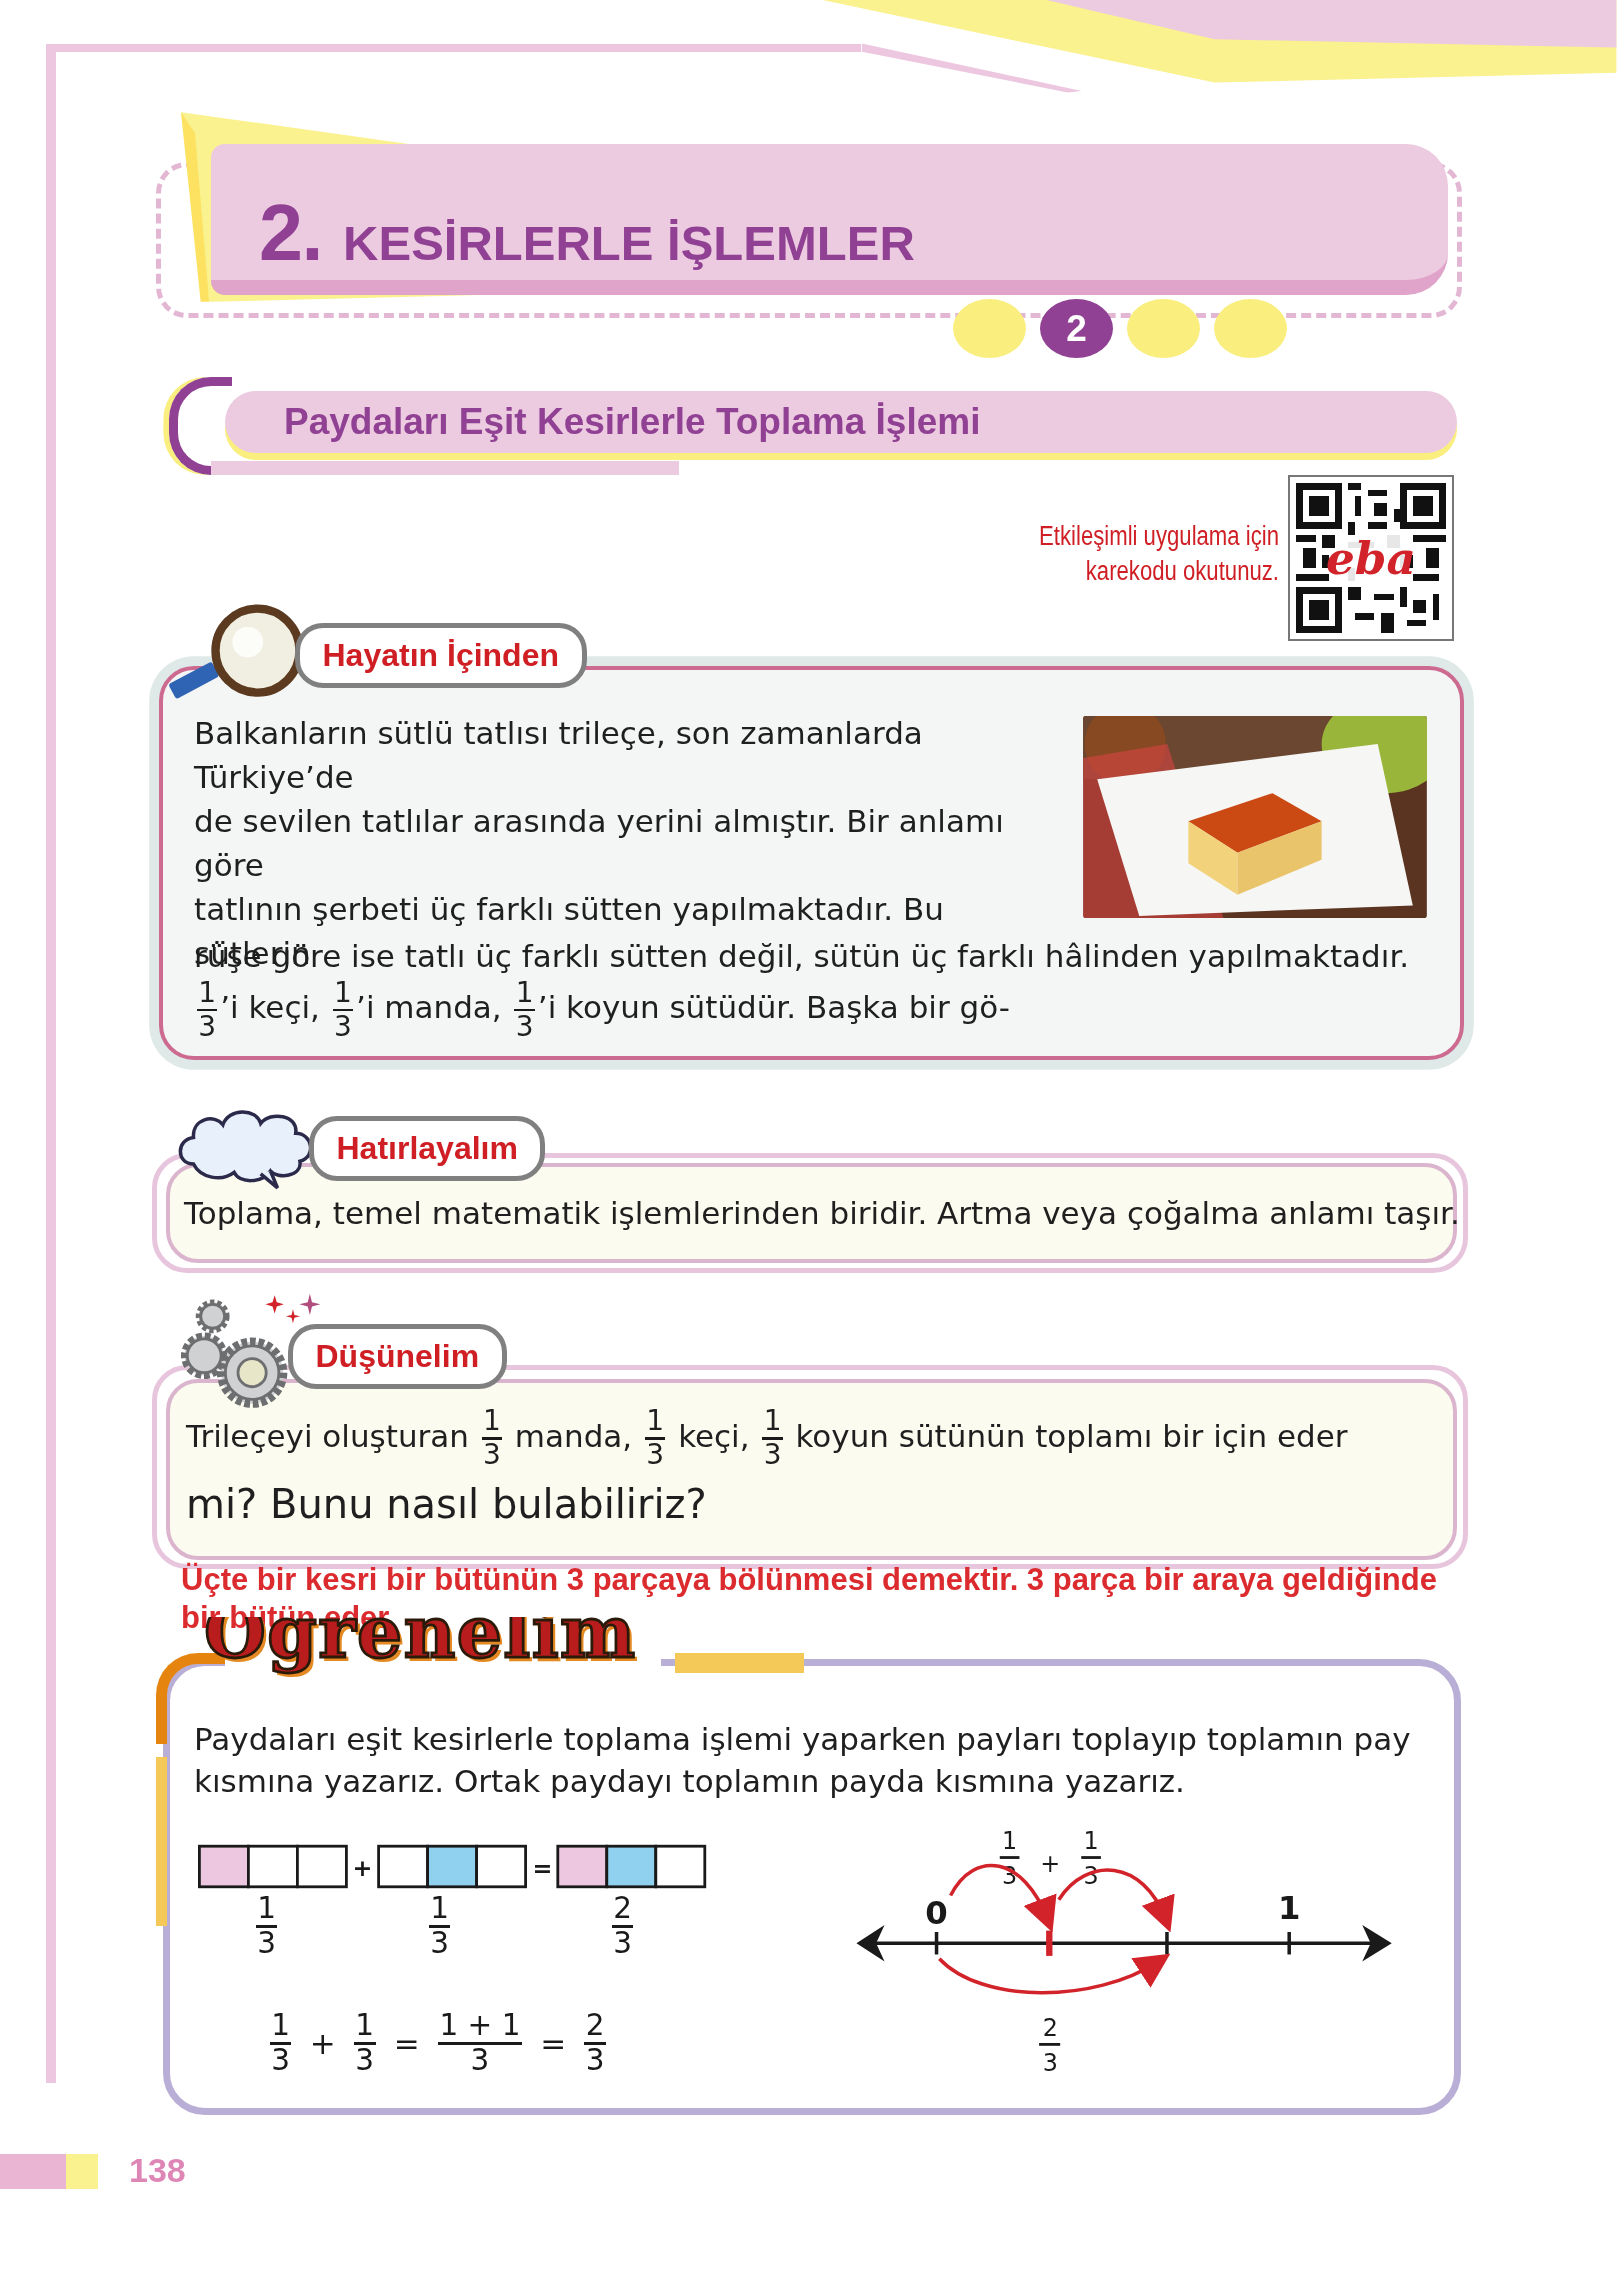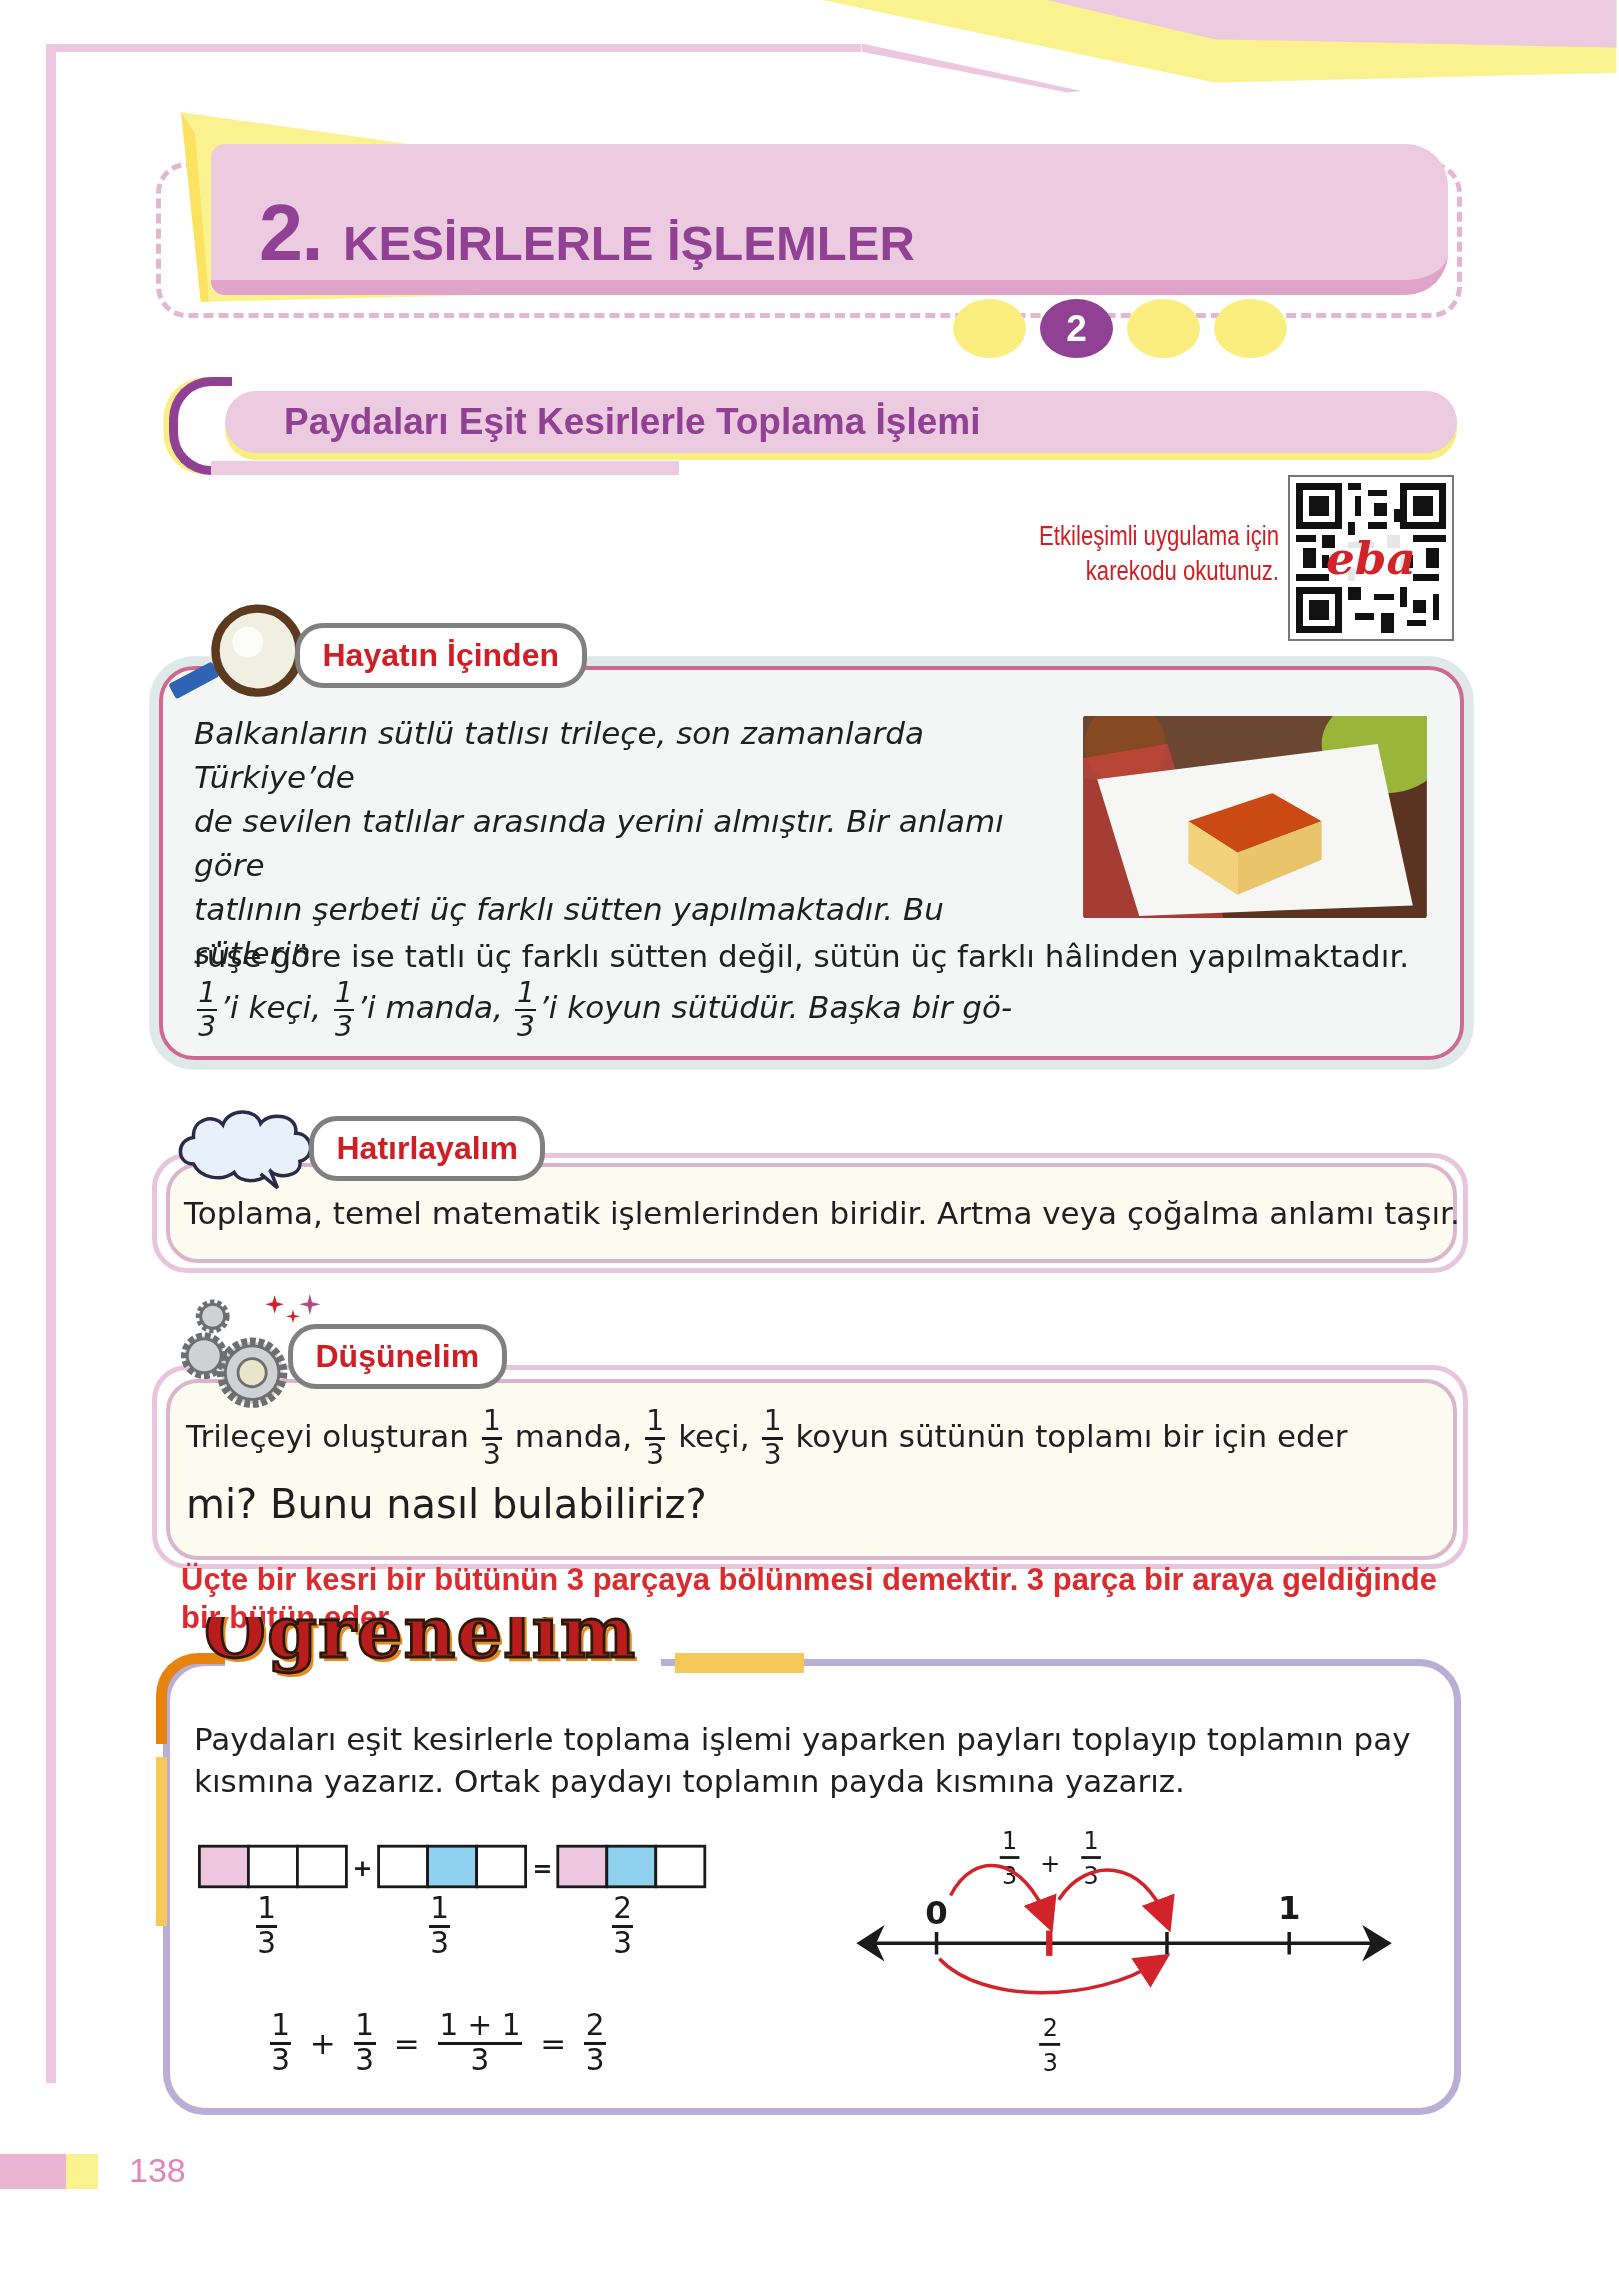--- a/index.html
+++ b/index.html
@@ -33,21 +33,21 @@
   .qr{left:1288px;top:475px;width:166px;height:166px;border:2.1px solid #777;background:#fff;}
   .qr svg{width:100%;height:100%;display:block;}
 
   
   .tab-label{background:#fff;border:5.6px solid #808080;border-radius:28px;height:65px;display:flex;align-items:center;padding:0 22.5px;color:#cf1f24;font-family:"Liberation Sans",sans-serif;font-weight:bold;font-size:32px;}
 
   
   .hi-box{left:159px;top:666px;width:1305px;height:394px;background:#f4f6f6;border:4.2px solid #cd6a8f;border-radius:35px;box-shadow:0 0 0 9.8px #dfe9e7;}
   .hi-tab{left:295px;top:623px;}
   .magnifier{left:166px;top:603px;width:148px;height:105px;}
-  .hi-text{left:194px;top:711px;width:869px;font-size:31px;line-height:44px;color:#1f1f1f;font-style:italic;}
+  .hi-text{left:194px;top:711px;width:869px;font-size:31px;line-height:44px;color:#1f1f1f;}
   .hi-text2{left:194px;top:934px;width:1251px;font-size:31px;line-height:44px;color:#1f1f1f;}
   .hi-photo{left:1083px;top:716px;width:344px;height:202px;border-radius:2.8px;overflow:hidden;}
   .frac{display:inline-flex;flex-direction:column;align-items:center;vertical-align:middle;line-height:1;margin:0 2.8px;}
   .frac .n{font-size:28px;padding:0 1.4px;}
   .frac .bar{width:100%;min-width:19.7px;height:2.8px;background:#1a1a1a;margin:1.4px 0;}
   .frac .d{font-size:28px;}
 
   
   .ha-outer{left:152px;top:1153px;width:1316px;height:120px;border:5.6px solid #e7c5dc;border-radius:35px;}
   .ha-inner{left:166px;top:1163px;width:1291px;height:100px;background:#fcfbef;border:4.2px solid #dbb5cd;border-radius:32px;}
@@ -76,21 +76,21 @@
   .bars{left:197px;top:1835px;width:513px;height:56px;}
   .bar-labels .frac .n,.bar-labels .frac .d,.eq .frac .n,.eq .frac .d{font-size:29.5px;}
   .eq{left:267px;top:2011px;display:flex;align-items:center;gap:15.5px;font-size:29.5px;}
   .eq .op{font-size:31px;}
 
   .numline{left:841px;top:1828px;width:562px;height:267px;}
 
   
   .pg-pink{left:0;top:2154px;width:66px;height:35px;background:#e9b5d2;}
   .pg-yellow{left:66px;top:2154px;width:32px;height:35px;background:#faf18f;}
-  .pg-num{left:129px;top:2151px;font-family:"Liberation Sans",sans-serif;font-weight:normal;font-size:34px;color:#de86b6;}
+  .pg-num{left:129px;top:2151px;font-family:"Liberation Sans",sans-serif;font-weight:bold;font-size:34px;color:#de86b6;}
 </style>
 </head>
 <body>
 
 <svg class="abs" style="left:0;top:0;" width="1620" height="112" viewBox="0 0 2304 160">
   <polygon points="1170,0 2304,0 2304,104 1730,118" fill="#faf18f"></polygon>
   <polygon points="1490,0 2304,0 2304,68 1730,56" fill="#eccae0"></polygon>
   <polygon points="1226,62 1540,130 1520,132 1226,74" fill="#ecc7df"></polygon>
 </svg>
 

